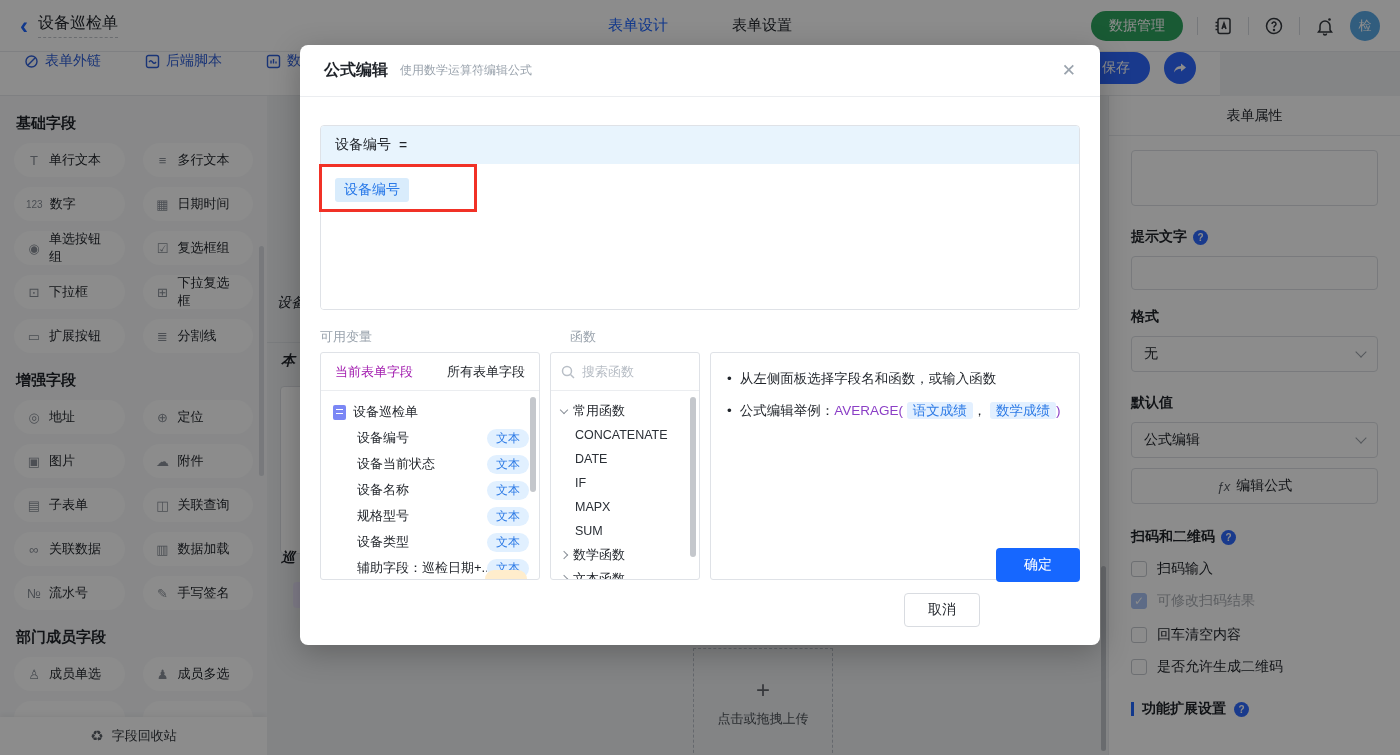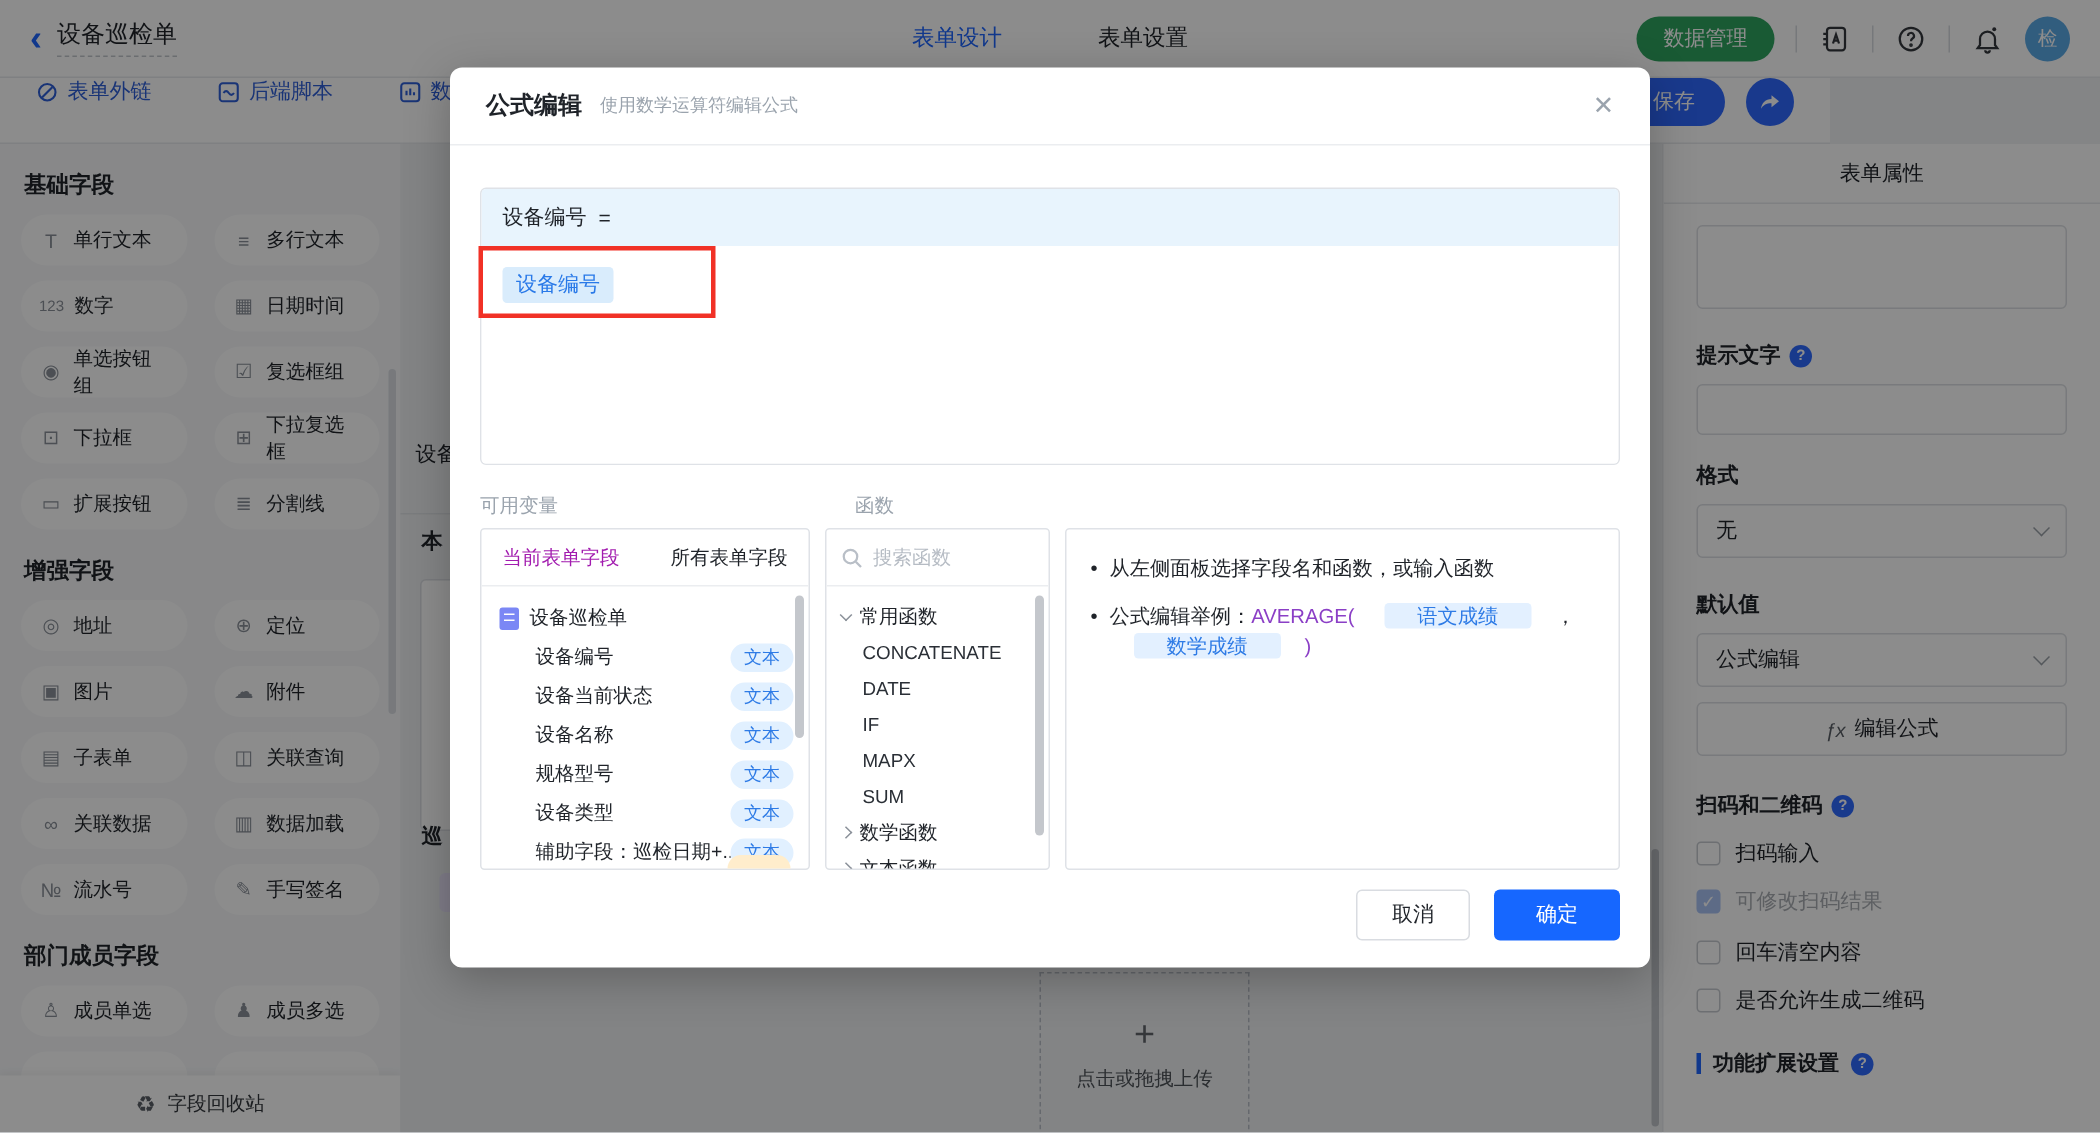--- a/index.html
+++ b/index.html
@@ -43,21 +43,21 @@
           padding:0 12px; font-size:13px; cursor:grab; }
   .pill .ic { color:#8a9099; font-size:13px; min-width:16px; text-align:center; }
   .sb-scroll { position:absolute; right:3px; top:150px; width:5px; height:230px; background:#dadde2; border-radius:3px; }
   .recycle { position:absolute; left:0; bottom:0; width:267px; height:38px; background:#fff;
              box-shadow:0 -2px 6px rgba(0,0,0,0.06); display:flex; align-items:center; justify-content:center;
              gap:8px; font-size:13px; color:#33373d; }
   .recycle .ic { color:#5a5f66; font-size:15px; }
 
   
   .canvas { position:absolute; left:267px; top:96px; width:841px; height:659px; background:#eef0f3; z-index:1; }
-  .frag-t { position:absolute; font-size:14px; color:#1f2329; }
+  .frag-t { position:absolute; font-size:14px; color:#1f2329;font-style:italic; }
   .frag-line { position:absolute; left:0; top:246px; width:34px; height:1px; background:#dfe2e6; }
   .frag-box { position:absolute; left:13px; top:290px; width:60px; height:168px; background:#fff;
               border:1px solid #dcdfe3; border-radius:4px; }
   .frag-purple { position:absolute; left:26px; top:486px; width:34px; height:26px; background:#e9e4fa; border-radius:4px; }
   .upload { position:absolute; left:426px; top:552px; width:140px; height:110px; border:1px dashed #b9bec6;
             display:flex; flex-direction:column; align-items:center; justify-content:center; gap:8px; }
   .upload .plus { font-size:24px; color:#61656b; line-height:1; }
   .upload .lbl { font-size:13px; color:#4e5358; }
   .cv-scroll { position:absolute; right:2px; top:470px; width:5px; height:185px; background:#c0c3c8; border-radius:3px; }
 
@@ -131,24 +131,24 @@
   .f-group { display:flex; align-items:center; gap:6px; height:24px; }
   .chev-s { width:6px; height:6px; border-right:1.5px solid #8a9099; border-bottom:1.5px solid #8a9099; flex:none; }
   .chev-s.down { transform:rotate(45deg); margin-top:-3px; }
   .chev-s.right { transform:rotate(-45deg); }
   .f-item { height:24px; display:flex; align-items:center; padding-left:14px; font-size:12.5px; color:#2a2f36; }
   .f-scroll { position:absolute; right:3px; top:44px; width:6px; height:160px; background:#c4c7cc; border-radius:3px; }
   .tpanel { flex:1; height:228px; border:1px solid #dfe2e7; border-radius:3px; padding:16px 16px 0; font-size:13.5px; }
   .tip { display:flex; gap:8px; margin-bottom:12px; line-height:20px; }
   .tip .dot { color:#1f2329; }
   .fn-col { color:#8b3fc6; }
-  .tip-token { background:#e3f0ff; color:#2e7be6; padding:1px 22px; border-radius:3px; margin:0 16px; }
+  .tip-token { background:#e3f0ff; color:#2e7be6; padding:1px 6px; border-radius:3px; margin:0 0; }
   .m-foot { position:absolute; right:20px; bottom:18px; display:flex; gap:16px; }
   .btn-cancel { width:76px; height:34px; border:1px solid #d9dce1; border-radius:4px; background:#fff;
-                font-size:14px; display:flex; align-items:center; justify-content:center; cursor:pointer; }
+                font-size:14px; display:flex; align-items:center; justify-content:center; cursor:pointer;margin-top:45px; }
   .btn-ok { width:84px; height:34px; background:#1667ff; color:#fff; border-radius:4px; font-size:14px;
             display:flex; align-items:center; justify-content:center; cursor:pointer; }
   .red-annot { position:absolute; left:319px; top:164px; width:158px; height:48px; border:3px solid #f13126;
                z-index:30; pointer-events:none; }
   svg { display:block; }
 </style>
 </head>
 <body>
 
 <div class="page">

